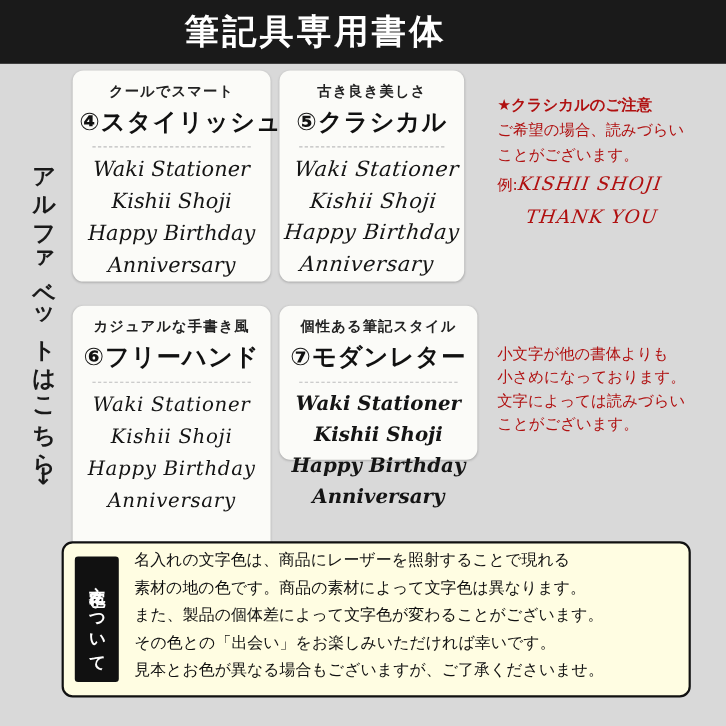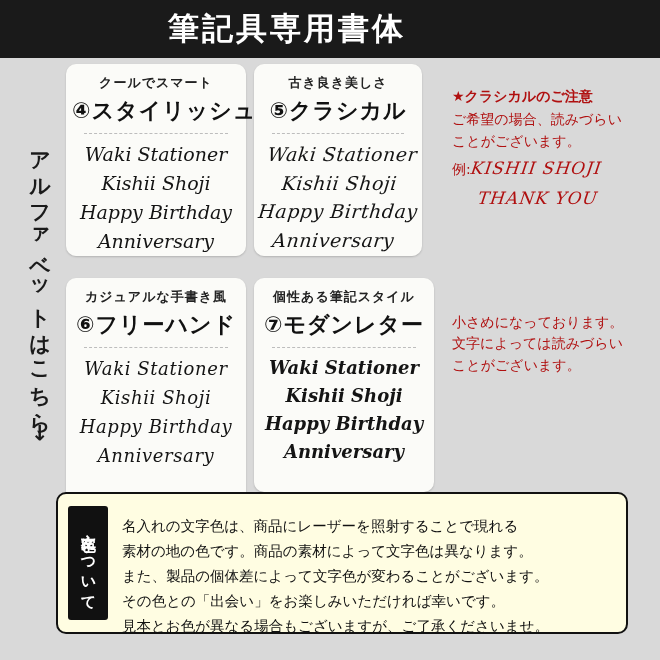--- a/index.html
+++ b/index.html
@@ -189,21 +189,21 @@
     font-weight: bold;
     letter-spacing: 2px;
     display: flex;
     align-items: center;
     justify-content: center;
     text-align: center;
     font-family: "DejaVu Sans", "Liberation Sans", sans-serif;
   }
   .bottom-text {
     flex: 1;
-    padding: 20px 10px 10px 14px;
+    padding: 4px 10px 10px 14px;
     font-size: 14.5px;
     line-height: 1.72;
     color: #111;
     font-family: "DejaVu Sans", "Liberation Sans", sans-serif;
   }
   .bottom-text div {
     white-space: nowrap;
   }
 </style>
 </head>
@@ -266,36 +266,37 @@
     </div>
     <div class="divider"></div>
     <div class="sample-lines">
       <div>Waki Stationer</div>
       <div>Kishii Shoji</div>
       <div>Happy Birthday</div>
       <div>Anniversary</div>
     </div>
   </div>
 
-  <div class="card style-modern" style="left:254px; top:278px; width:180px; height:214px;">
+  <div class="card style-modern" style="left:254px; top:278px; width:180px; height:140px;">
     <div class="card-sub">個性ある筆記スタイル</div>
     <div class="card-title">
       <span>⑦</span><span>モダンレター</span>
     </div>
     <div class="divider"></div>
     <div class="sample-lines">
       <div>Waki Stationer</div>
       <div>Kishii Shoji</div>
       <div>Happy Birthday</div>
       <div>Anniversary</div>
     </div>
   </div>
 
   <div class="note" style="left:452px; top:312px; width:200px;">
     <div class="note-body">
+      <div>小文字が他の書体よりも</div>
       <div>小さめになっております。</div>
       <div>文字によっては読みづらい</div>
       <div>ことがございます。</div>
     </div>
   </div>
 
   <div class="bottom-box">
     <div class="bottom-tab">文字色について</div>
     <div class="bottom-text">
       <div>名入れの文字色は、商品にレーザーを照射することで現れる</div>

